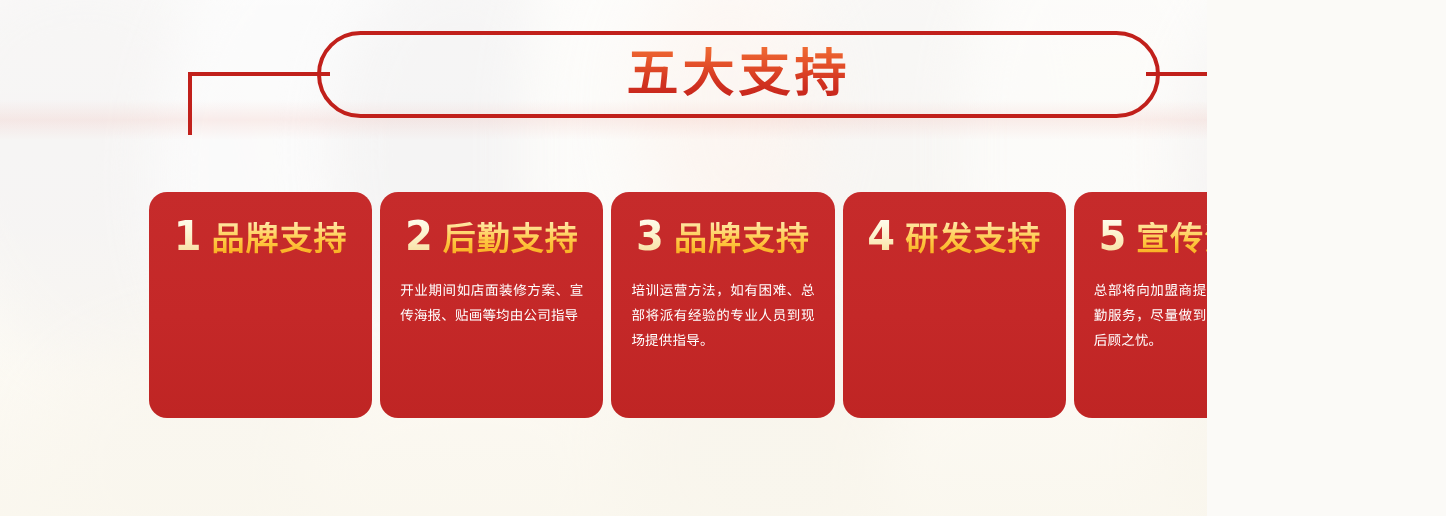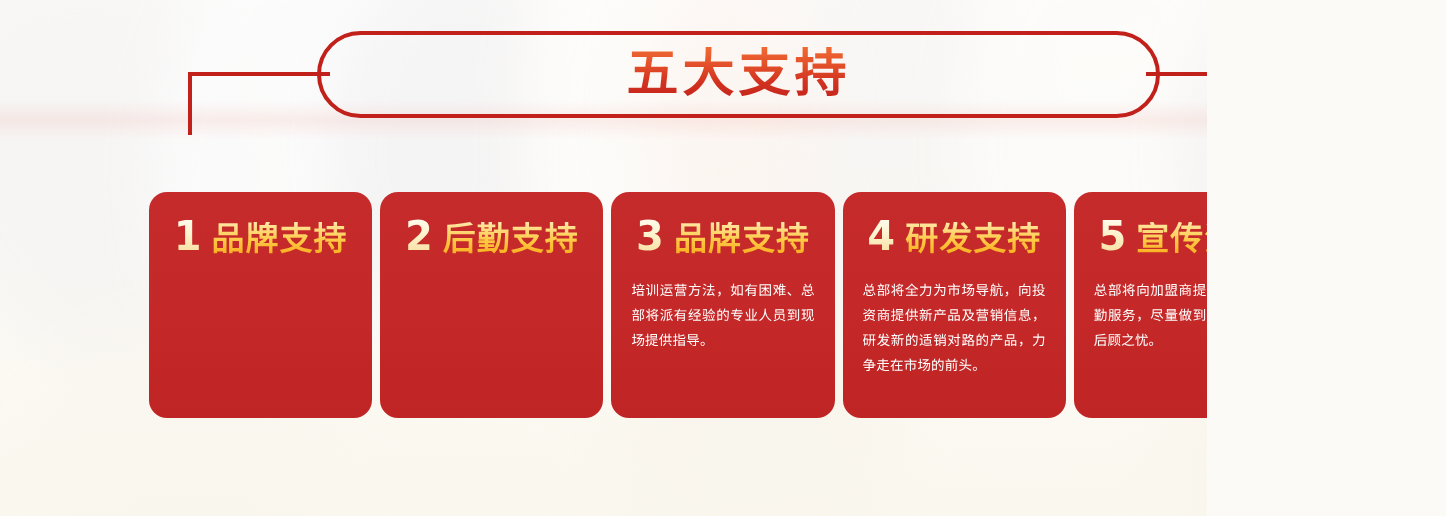--- a/index.html
+++ b/index.html
@@ -210,36 +210,36 @@
         <span class="card-num">1</span>
         <span class="card-title">品牌支持</span>
       </div>
     </div>
 
     <div class="card">
       <div class="card-head">
         <span class="card-num">2</span>
         <span class="card-title">后勤支持</span>
       </div>
+      <div class="card-body">开业期间如店面装修方案、宣传海报、贴画等均由公司指导</div>
     </div>
 
     <div class="card">
       <div class="card-head">
         <span class="card-num">3</span>
         <span class="card-title">品牌支持</span>
       </div>
       <div class="card-body">培训运营方法，如有困难、总部将派有经验的专业人员到现场提供指导。</div>
     </div>
 
     <div class="card">
       <div class="card-head">
         <span class="card-num">4</span>
         <span class="card-title">研发支持</span>
       </div>
-      <div class="card-body">总部将全力为市场导航，向投资商提供新产品及营销信息，研发新的适销对路的产品，力争走在市场的前头。</div>
     </div>
 
     <div class="card">
       <div class="card-head">
         <span class="card-num">5</span>
         <span class="card-title">宣传海报</span>
       </div>
       <div class="card-body">总部将向加盟商提供完善的后勤服务，尽量做到让加盟商无后顾之忧。</div>
     </div>
 

